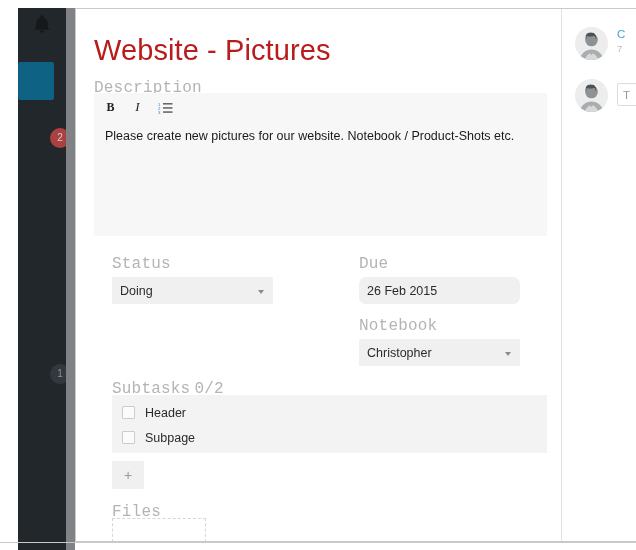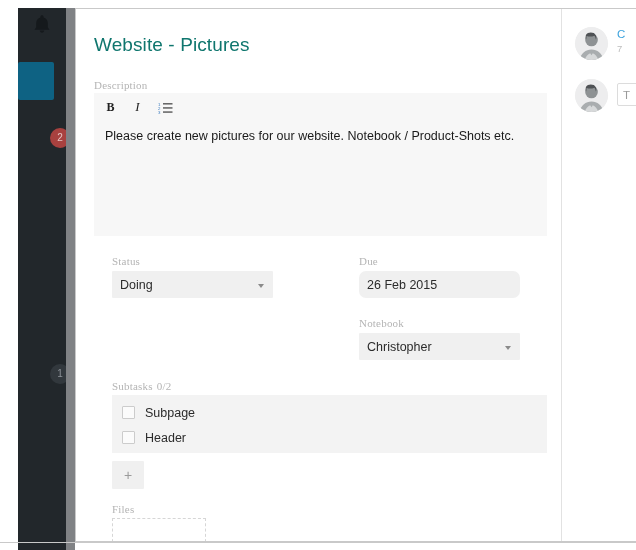--- a/index.html
+++ b/index.html
@@ -109,31 +109,31 @@
     width: 485px;
     height: 534px;
     background: #ffffff;
     box-sizing: border-box;
   }
 
   .page-title {
     position: absolute;
     left: 18px;
     top: 25px;
-    font-size: 19px;
-    color: #0f766e;
+    font-size: 29px;
+    color: #b91c1c;
     font-weight: normal;
     letter-spacing: 0.1px;
     white-space: nowrap;
   }
 
   .field-label {
-    font-size: 11px;
+    font-size: 16px;
     color: #b4b4b4;
-    font-family: Liberation Serif, serif;
+    font-family: Liberation Mono, monospace;
     letter-spacing: 0.2px;
   }
 
   
   .desc-label {
     position: absolute;
     left: 18px;
     top: 70px;
   }
   .desc-box {
@@ -453,25 +453,25 @@
         </div>
       </div>
 
       <div class="field-label subtasks-label">
         <span>Subtasks</span><span class="count">0/2</span>
       </div>
 
       <div class="subtasks-box">
         <div class="subtask-row">
           <span class="chk"></span>
-          <span class="subtask-label">Subpage</span>
+          <span class="subtask-label">Header</span>
         </div>
         <div class="subtask-row">
           <span class="chk"></span>
-          <span class="subtask-label">Header</span>
+          <span class="subtask-label">Subpage</span>
         </div>
       </div>
 
       <div class="add-subtask-btn">+</div>
 
       <div class="field-label files-label">Files</div>
       <div class="files-dropzone"></div>
 
     </div>
 

